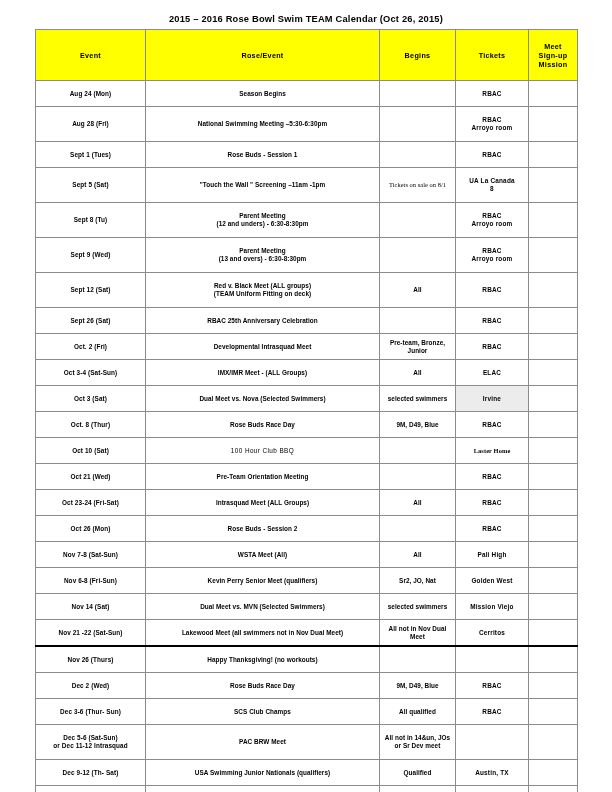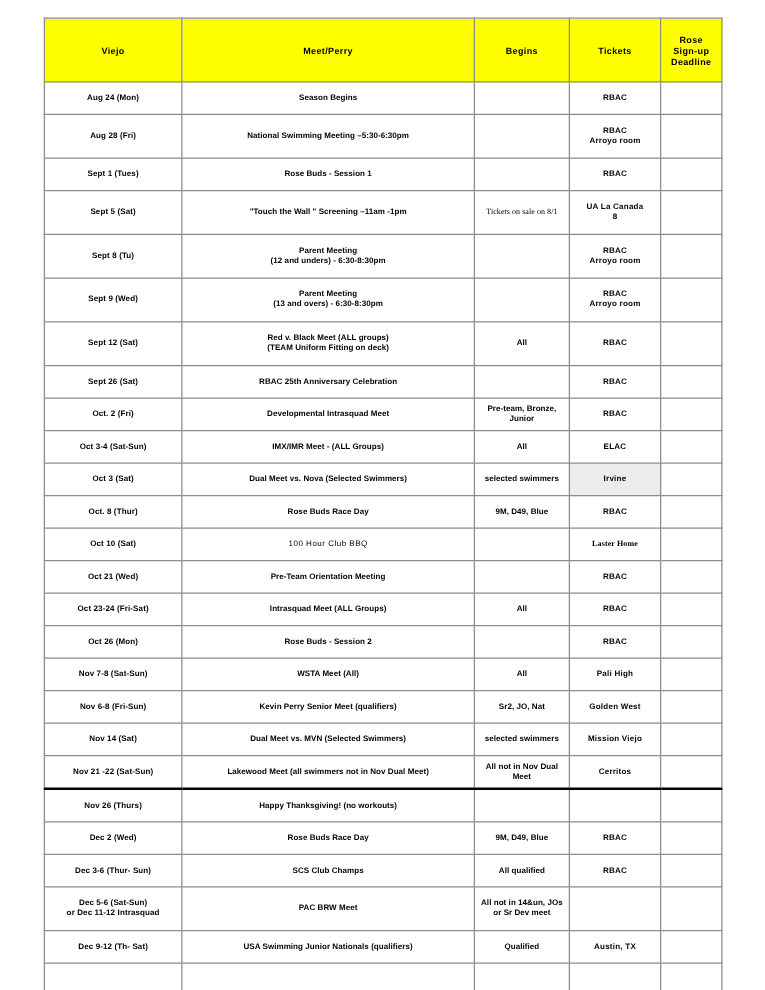--- a/index.html
+++ b/index.html
@@ -108,39 +108,40 @@
     line-height: 1.35;
   }
   tr.thick-below > td { border-bottom: 2.2px solid #000000; }
   .sub { display: block; }
 </style>
 </head>
 <body>
 
 <div id="page">
 
+  <div class="doc-title">2015 – 2016 Rose Bowl Swim TEAM Calendar (Oct 26, 2015)</div>
 
   <table class="cal">
     <colgroup>
       <col class="c-date">
         <col class="c-event">
         <col class="c-groups">
         <col class="c-location">
         <col class="c-deadline">
     </colgroup>
     <thead>
       <tr>
-        <th>Viejo</th>
-        <th>Meet/Perry</th>
+        <th>Event</th>
+        <th>Rose/Event</th>
         <th>Begins</th>
         <th>Tickets</th>
         <th class="hdr-multi">
-          <span class="sub">Rose</span>
+          <span class="sub">Meet</span>
           <span class="sub">Sign-up</span>
-          <span class="sub">Deadline</span>
+          <span class="sub">Mission</span>
         </th>
       </tr>
     </thead>
     <tbody id="cal-body">
         <tr class="r-normal">
           <td class="date-cell">
             <span class="sub">Aug 24 (Mon)</span>
           </td>
           <td class="event-cell">
             <span class="sub">Season Begins</span>

